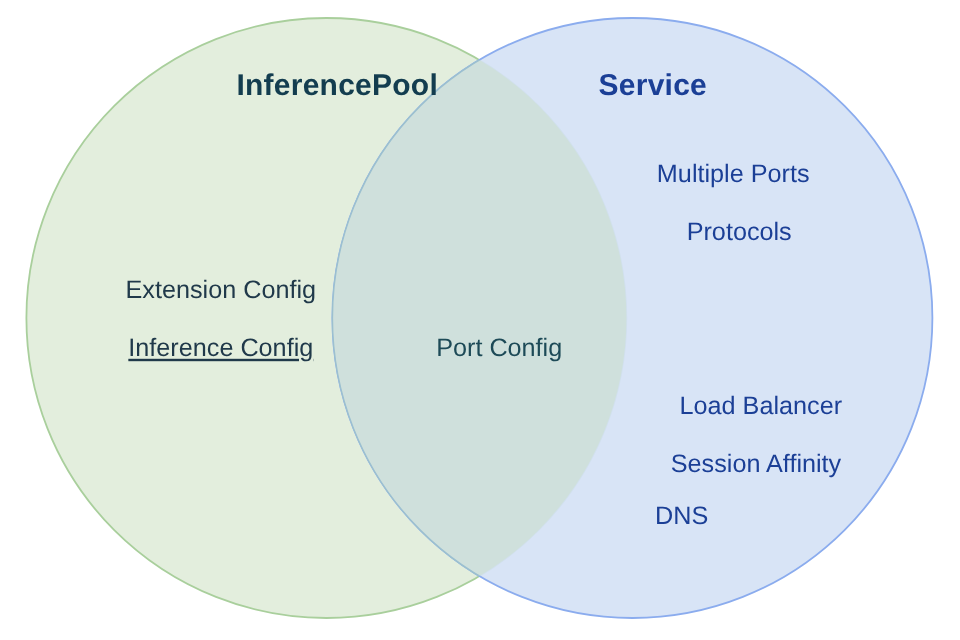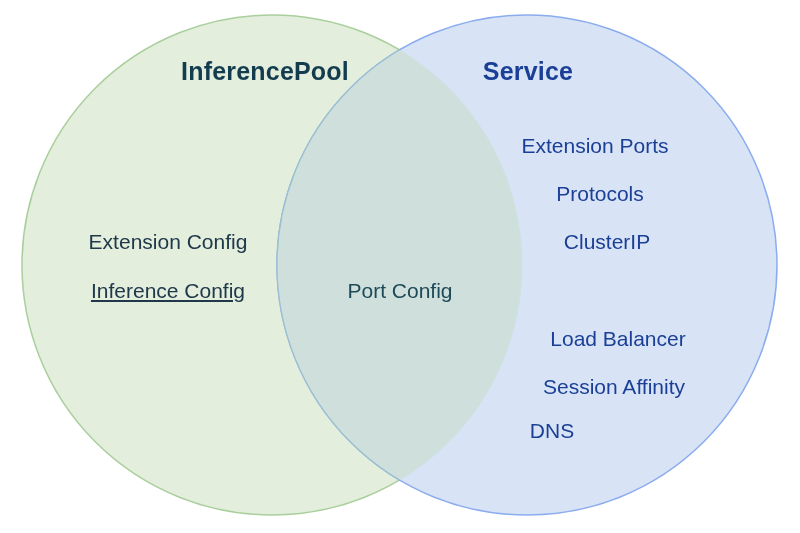--- a/index.html
+++ b/index.html
@@ -19,21 +19,21 @@
   }
   .venn-svg {
     position: absolute;
     left: 0;
     top: 0;
     width: 800px;
     height: 533px;
   }
   .labels-layer {
     position: absolute;
-    left: 0;
+    left: 16px;
     top: 0;
     width: 672px;
     height: 533px;
   }
   .circle-title {
     position: absolute;
     font-size: 25px;
     font-weight: bold;
     letter-spacing: 0.2px;
     white-space: nowrap;
@@ -89,21 +89,20 @@
 
     <div class="circle-title title-left">InferencePool</div>
 
     <div class="circle-title title-right">Service</div>
 
     <div class="item item-left" style="left:155px; top:230px;">Extension Config</div>
     <div class="item item-left" style="left:155px; top:279px;text-decoration:underline;">Inference Config</div>
 
     <div class="item item-center" style="left:400px; top:279px;">Port Config</div>
 
-    <div class="item item-right" style="left:595px; top:134px;">Extension Ports</div>
+    <div class="item item-right" style="left:595px; top:134px;">Multiple Ports</div>
     <div class="item item-right" style="left:600px; top:182px;">Protocols</div>
-    <div class="item item-right" style="left:607px; top:230px;">ClusterIP</div>
     <div class="item item-right" style="left:618px; top:327px;">Load Balancer</div>
     <div class="item item-right" style="left:614px; top:375px;">Session Affinity</div>
     <div class="item item-right" style="left:552px; top:419px;">DNS</div>
 
   </div>
 </div>
 
 </body></html>

